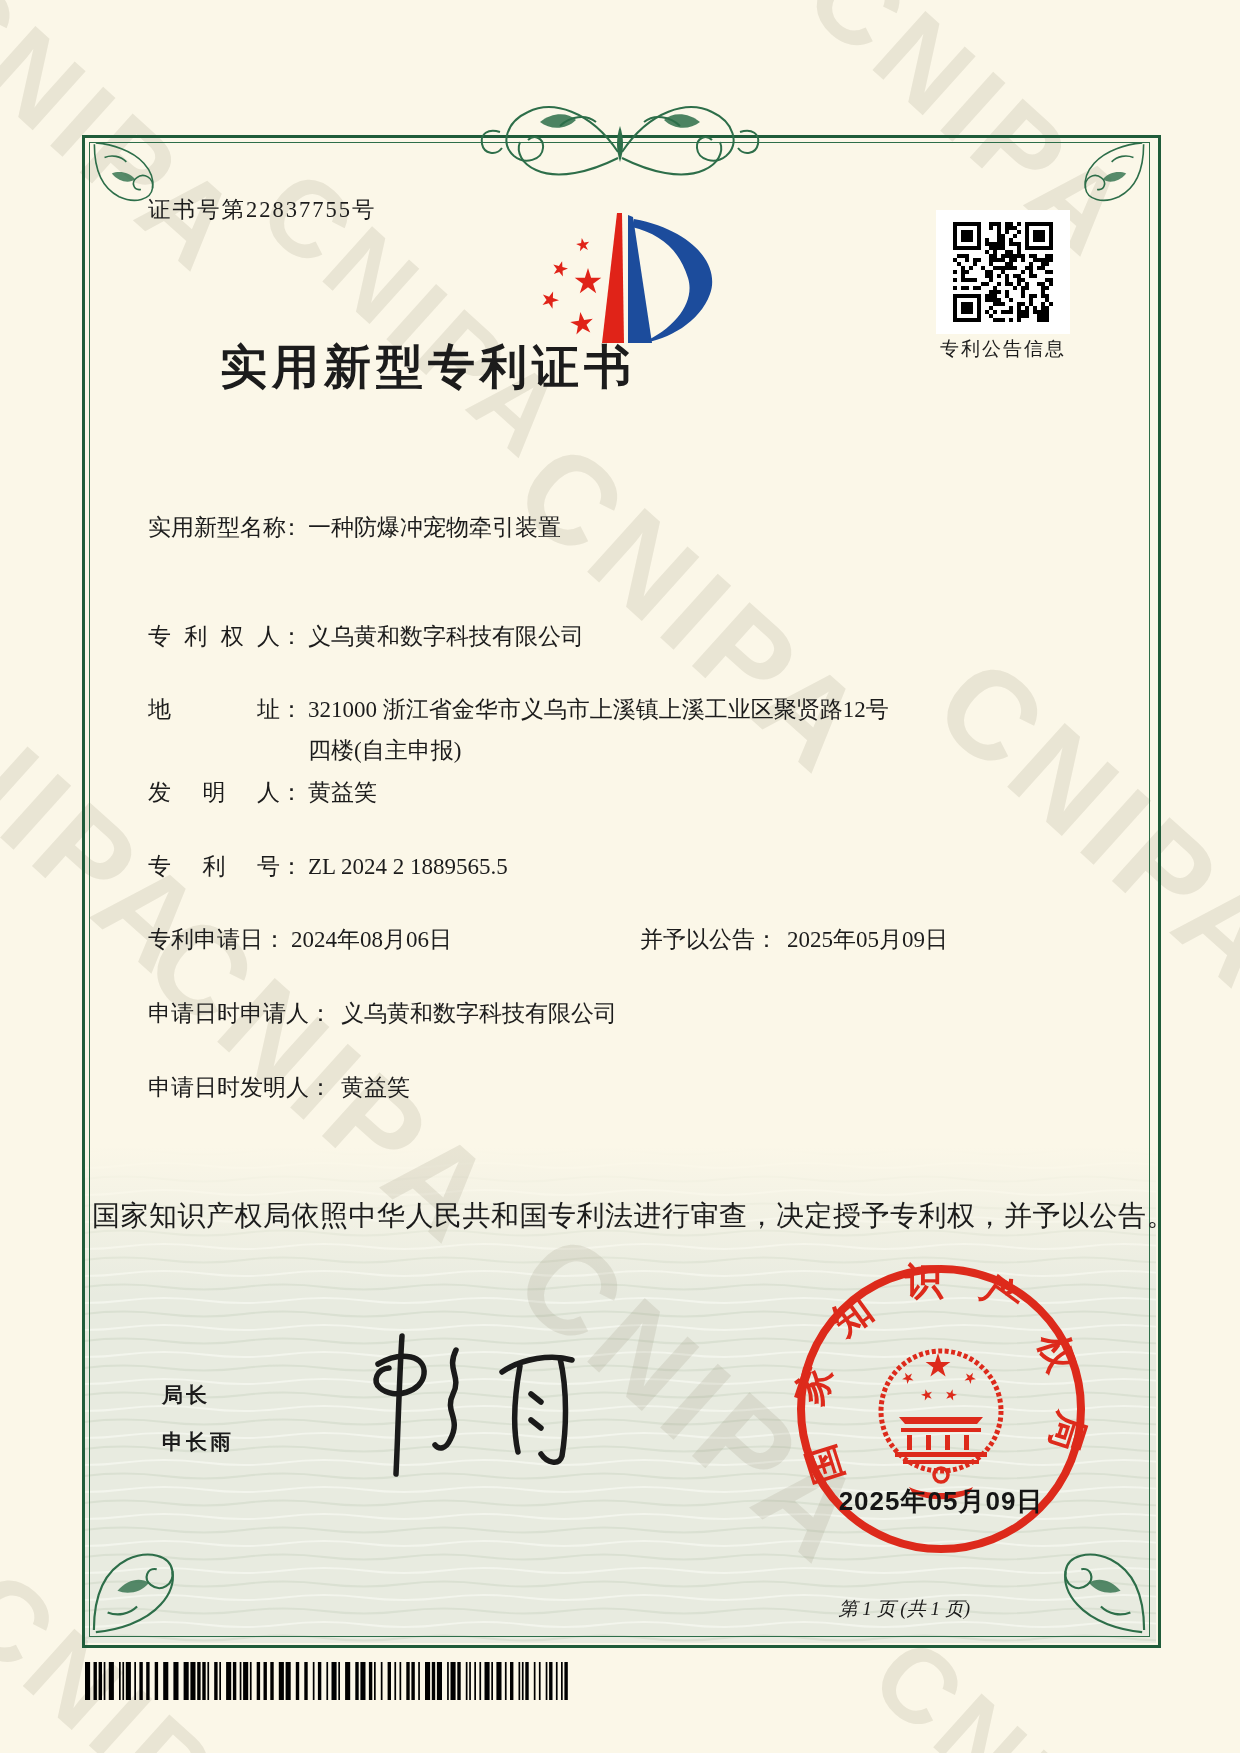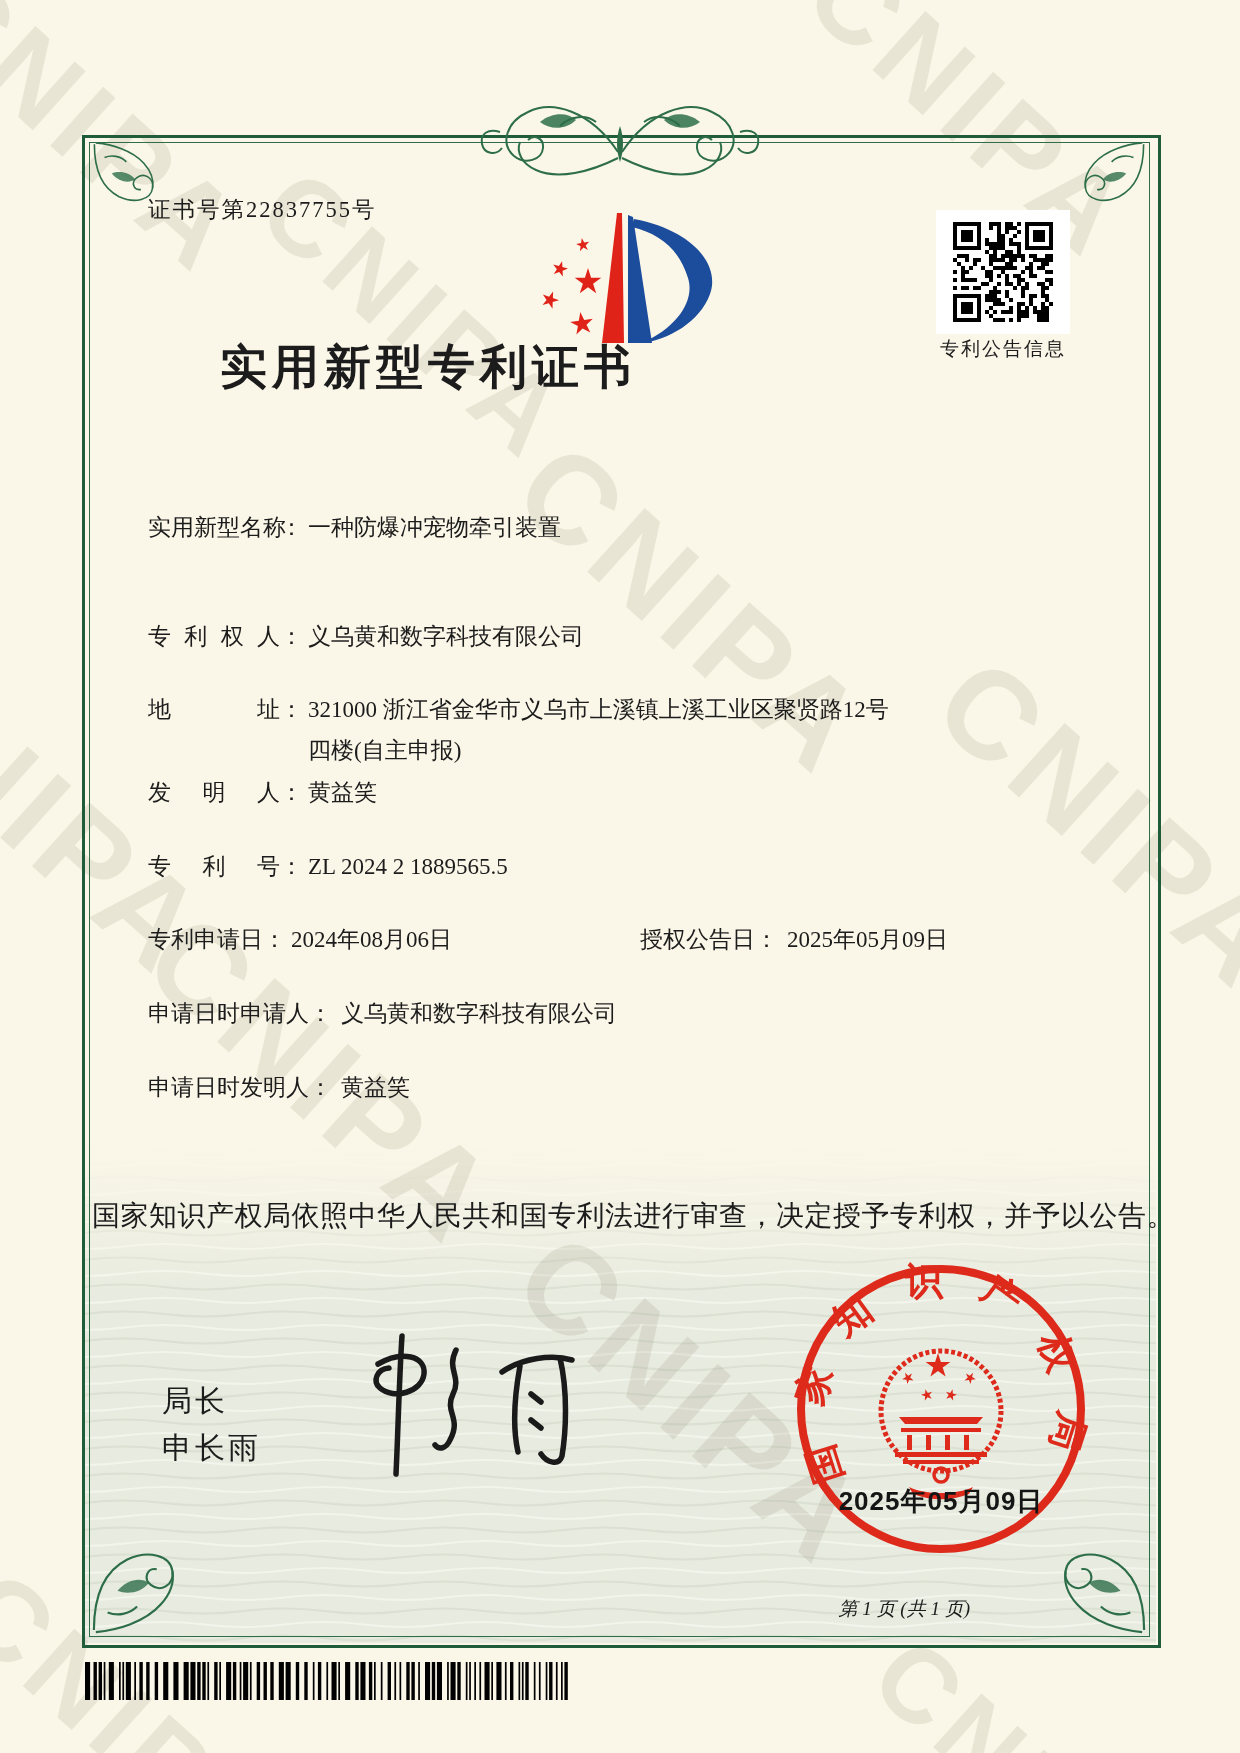--- a/index.html
+++ b/index.html
@@ -46,22 +46,22 @@
   .just{display:inline-flex; justify-content:space-between; width:132px; vertical-align:baseline;}
   .colon{display:inline-block; width:22px;}
   .val{margin-left:6px;}
   .right-col{position:absolute; left:492px; top:0;}
   .right-col .val{margin-left:10px;}
   .row-wide-label .val{margin-left:10px;}
   
   .legal{left:92px; top:1186px; width:1056px; text-align:right; font-size:28px;
         line-height:2.15; letter-spacing:0.5px; white-space:nowrap; z-index:5;}
   
-  .director{font-family:"Liberation Sans","DejaVu Sans",sans-serif; font-weight:400;
-        font-size:30px; letter-spacing:3px; z-index:5;}
+  .director{font-family:"Liberation Sans","DejaVu Sans",sans-serif; font-weight:700;
+        font-size:21px; letter-spacing:3px; z-index:5;}
   .sig{left:350px; top:1322px; z-index:5;}
   
   .seal{left:791px; top:1259px; z-index:6;}
   .seal-date{left:791px; top:1484px; width:300px; text-align:center; z-index:7;
         font-family:"Liberation Sans","DejaVu Sans",sans-serif;
         font-size:26px; font-weight:600; color:#151515; letter-spacing:1px;}
   
   .page-footer{left:270px; top:1596px; width:700px; text-align:right; font-size:19px; z-index:5;font-style:italic;}
   .barcode{left:85px; top:1662px; z-index:5;}
 </style>
@@ -447,21 +447,21 @@
     <span class="just">
         <span>专</span>
         <span>利</span>
         <span>号</span>
       </span><span class="colon">：</span><span class="val">ZL 2024 2 1889565.5</span>
   </div>
 
   <div class="row" style="top:924px">
     <span>专利申请日</span><span class="colon">：</span><span class="val">2024年08月06日</span>
     <span class="right-col">
-      <span>授权公告日</span><span class="colon">：</span><span class="val">2025年05月09日</span>
+      <span>并予以公告</span><span class="colon">：</span><span class="val">2025年05月09日</span>
     </span>
   </div>
 
   <div class="row row-wide-label" style="top:998px">
     <span>申请日时申请人</span><span class="colon">：</span><span class="val">义乌黄和数字科技有限公司</span>
   </div>
 
   <div class="row row-wide-label" style="top:1072px">
     <span>申请日时发明人</span><span class="colon">：</span><span class="val">黄益笑</span>
   </div>

